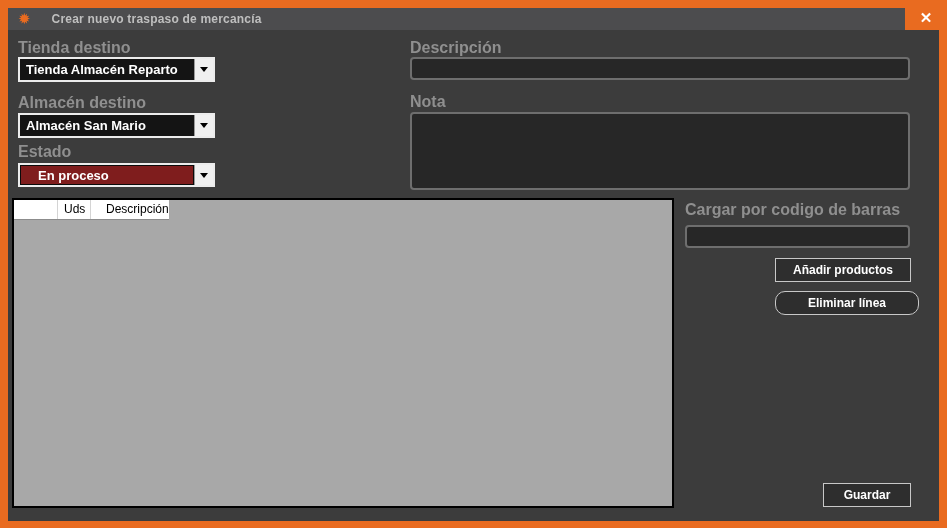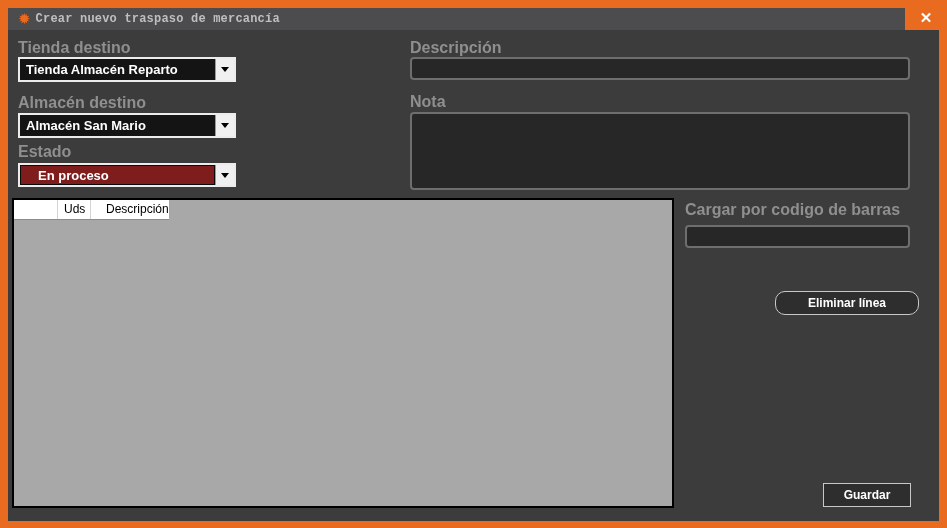--- a/index.html
+++ b/index.html
@@ -19,45 +19,44 @@
   .titlebar {
     position: absolute; left: 0; top: 0; width: 931px; height: 22px;
     background: #4C4C4E;
     display: flex; align-items: center;
   }
   .app-icon {
     margin-left: 10px;
     color: #E96B20; font-size: 15px; line-height: 22px;
   }
   .title-text {
-    margin-left: 5px;
+    margin-left: 21px;
     color: #BFBFBF; font-size: 12px; font-weight: 700;
     letter-spacing: .2px;
-    font-family: Liberation Mono, monospace;
   }
   .close-btn {
     position: absolute; top: -8px; right: -8px;
     width: 42px; height: 30px;
     background: #E96B20; border: none;
     color: #FFF; font-size: 15px; font-weight: 700;
     display: flex; align-items: center; justify-content: center;
     padding-top: 6px;
     cursor: pointer;
   }
 
   
   .lbl {
     position: absolute;
     color: #8F8F8F; font-size: 16px; font-weight: 700;
   }
 
   
   .combo {
     position: absolute;
-    width: 218px; height: 25px;
+    width: 197px; height: 25px;
     border: 2px solid #ECECEC;
     background: #0A0A0A;
     display: flex;
   }
   .combo .value {
     flex: 1; height: 100%;
     background: #141414;
     color: #FFF; font-size: 13px; font-weight: 700;
     line-height: 21px; padding-left: 6px;
     overflow: hidden; white-space: nowrap;
@@ -177,18 +176,19 @@
         <div class="hcell c-sel"></div>
         <div class="hcell c-uds">Uds</div>
         <div class="hcell c-desc">Descripción</div>
       </div>
       <div class="grid-body"></div>
     </div>
 
     <div class="lbl" style="left:677px; top:193px;">Cargar por codigo de barras</div>
     <input class="dark-field" style="left: 677px; top: 217px; width: 225px; height: 23px;" value="">
 
+    <button class="dk-btn" style="left:767px; top:250px; width:136px; height:24px;">Añadir productos</button>
     <button class="dk-btn" style="left:767px; top:283px; width:144px; height:24px;border-radius:10px;">Eliminar línea</button>
 
     <button class="dk-btn" style="left:815px; top:475px; width:88px; height:24px;">Guardar</button>
 
   </div>
 </div>
 
 </body></html>

